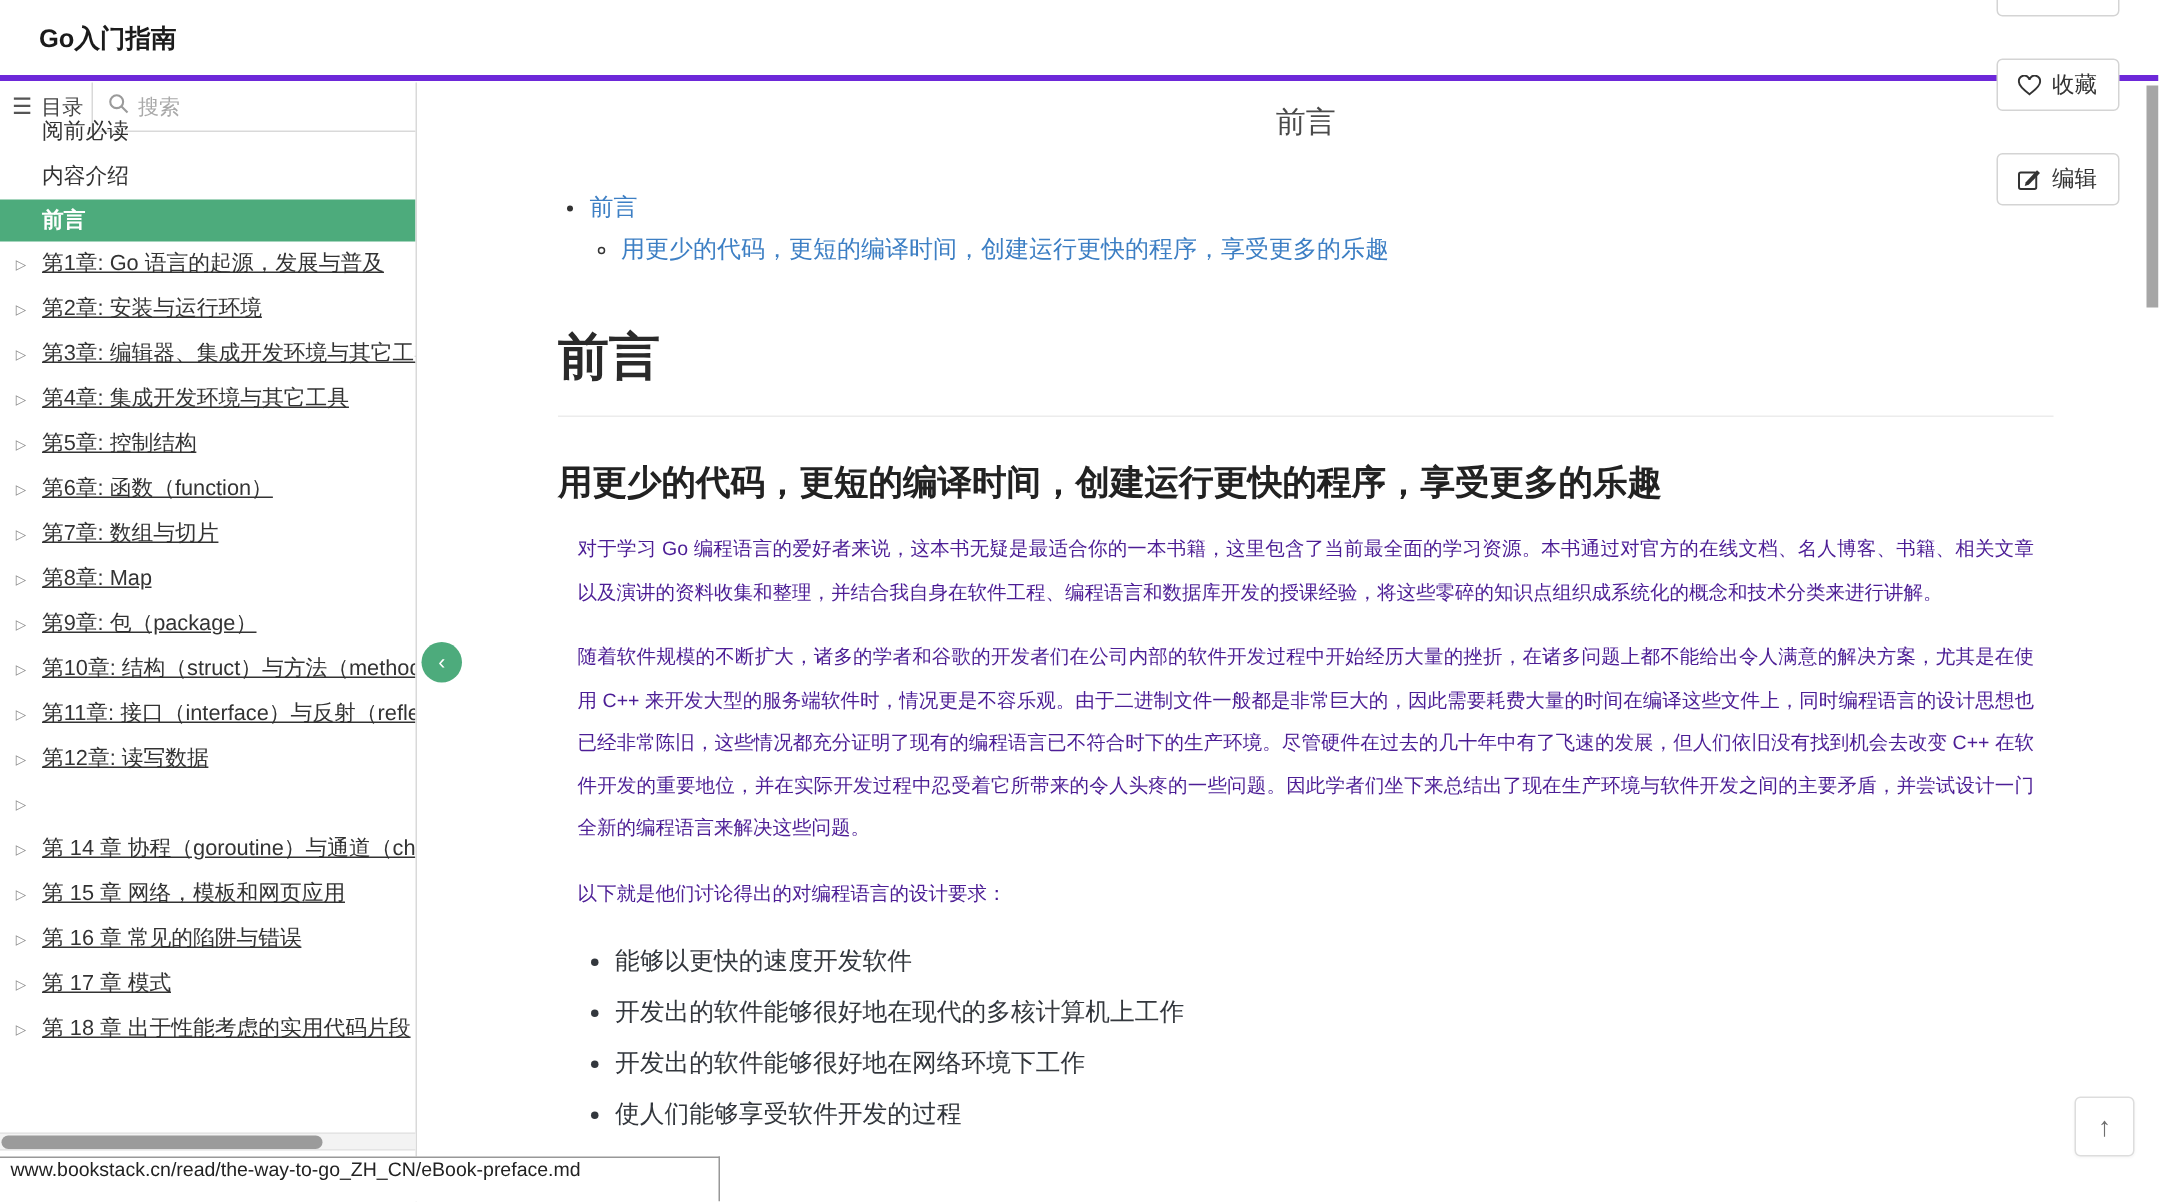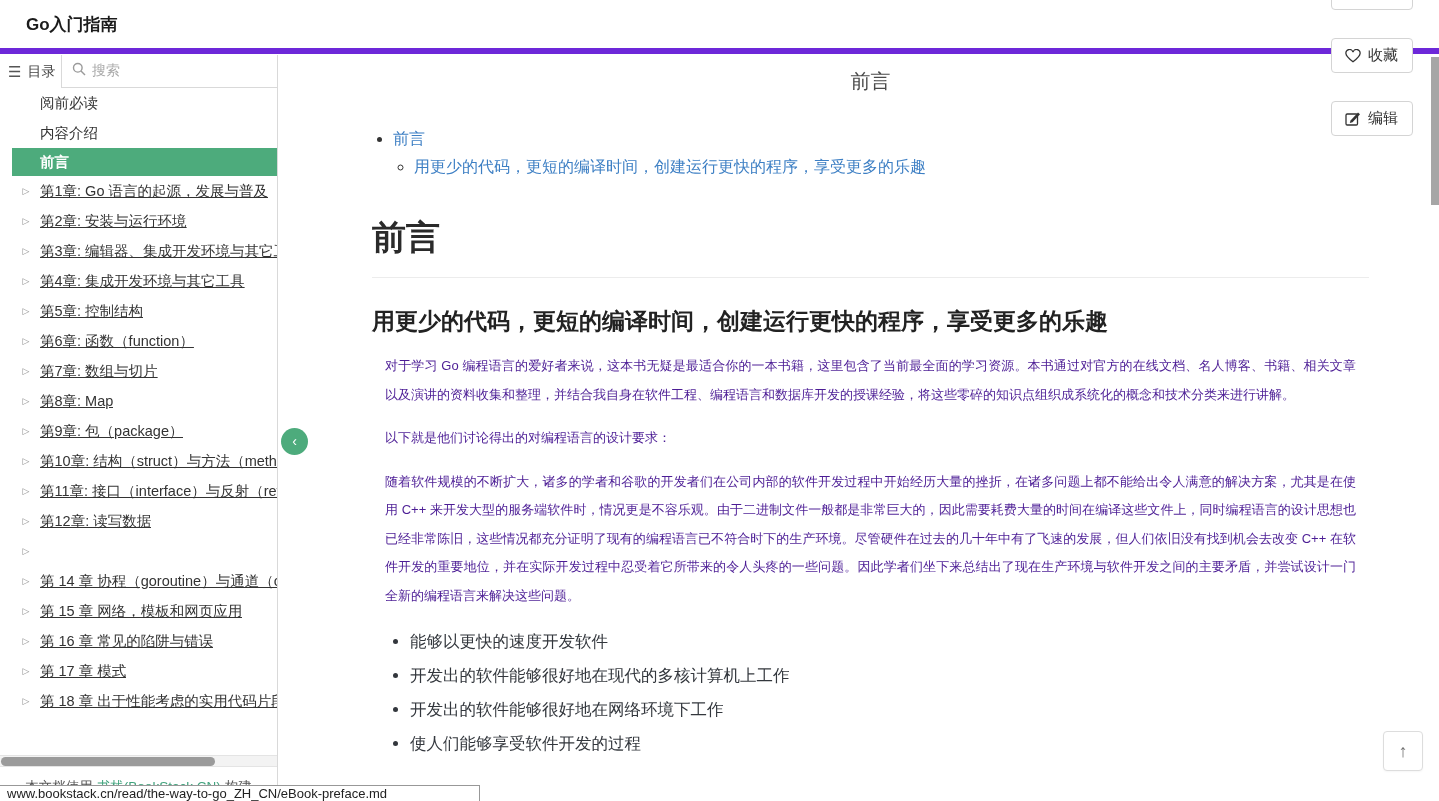--- a/index.html
+++ b/index.html
@@ -5,21 +5,21 @@
   * { margin: 0; padding: 0; box-sizing: border-box; }
   html, body { width: 1439px; height: 801px; overflow: hidden; }
   body {
     font-family: "Liberation Sans", "DejaVu Sans", sans-serif;
     background: #fff; color: #333; position: relative;
   }
 
   
   .top-header {
     position: absolute; top: 0; left: 0; right: 0; height: 54px;
-    background: #fff; border-bottom: 6px solid #6d28d9;
+    background: #fff; border-bottom: 4px solid #6d28d9;
     display: flex; align-items: center; justify-content: space-between;
     padding: 0 26px; z-index: 5;
   }
   .book-title { font-size: 17px; font-weight: bold; color: #1b1b1b; }
   .header-actions { display: flex; gap: 28px; flex-direction: column; }
   .hbtn {
     display: inline-flex; align-items: center; gap: 7px;
     background: #fff; border: 1px solid #d4d4d4; border-radius: 4px;
     padding: 7px 13px; font-size: 15px; color: #333; cursor: pointer;
     font-family: inherit;
@@ -38,25 +38,25 @@
     font-size: 14px; color: #444; background: #fff;
   }
   .hamburger { font-size: 15px; color: #555; line-height: 1; }
   .search-box {
     flex: 1; display: flex; align-items: center; gap: 6px;
     border-bottom: 1px solid #d9d9d9; padding-left: 10px;
   }
   .search-box svg { flex: none; }
   .search-box input {
     border: none; outline: none; font-size: 14px; width: 150px;
-    font-family: Liberation Mono, monospace; color: #333; background: transparent;
+    font-family: Liberation Sans, sans-serif; color: #333; background: transparent;
   }
   .search-box input::placeholder { color: #a9a9a9; }
 
-  .toc-nav { position: absolute; top: 33px; left: 0; right: 0; height: 630px; overflow: hidden; margin-left: 12px; }
+  .toc-nav { position: absolute; top: 18px; left: 0; right: 0; height: 630px; overflow: hidden; }
   .toc-item {
     height: 30px; line-height: 30px; font-size: 14.5px; color: #333;
     padding-left: 28px; white-space: nowrap; overflow: hidden; cursor: pointer;
   }
   .toc-item.chapter { padding-left: 0; display: flex; align-items: center; }
   .tri { width: 28px; text-align: center; font-size: 9px; color: #8f8f8f; flex: none; }
   .chapter .lbl { white-space: nowrap; overflow: hidden; text-decoration: underline; }
   .toc-item.active {
     background: #4dab7c; color: #fff; font-weight: bold; height: 28px; line-height: 28px;
   }
@@ -117,21 +117,21 @@
     background: #a6a6a6; z-index: 6;
   }
   .back-top {
     position: absolute; right: 16px; bottom: 30px; width: 40px; height: 40px;
     background: #fff; border: 1px solid #ddd; border-radius: 4px; cursor: pointer;
     display: flex; align-items: center; justify-content: center; z-index: 6;
     box-shadow: 0 1px 2px rgba(0,0,0,0.04);
   }
   .back-top span { font-size: 18px; font-weight: bold; color: #6f6f6f; }
   .status-bar {
-    position: absolute; left: 0; bottom: 0; height: 16px; width: 480px;
+    position: absolute; left: 0; bottom: 0; height: 30px; width: 480px;
     background: #fff; border: 1px solid #989898; border-left: none; border-bottom: none;
     font-size: 13px; color: #222; line-height: 16px; padding: 0 7px;
     z-index: 7; white-space: nowrap; overflow: hidden;
   }
 </style>
 </head>
 <body>
 
 <header class="top-header">
   <div class="book-title">Go入门指南</div>
@@ -294,22 +294,22 @@
           <a>用更少的代码，更短的编译时间，创建运行更快的程序，享受更多的乐趣</a>
         </li>
       </ul>
     </li>
   </ul>
 
   <h1>前言</h1>
   <h2>用更少的代码，更短的编译时间，创建运行更快的程序，享受更多的乐趣</h2>
 
   <p>对于学习 Go 编程语言的爱好者来说，这本书无疑是最适合你的一本书籍，这里包含了当前最全面的学习资源。本书通过对官方的在线文档、名人博客、书籍、相关文章以及演讲的资料收集和整理，并结合我自身在软件工程、编程语言和数据库开发的授课经验，将这些零碎的知识点组织成系统化的概念和技术分类来进行讲解。</p>
+  <p>随着软件规模的不断扩大，诸多的学者和谷歌的开发者们在公司内部的软件开发过程中开始经历大量的挫折，在诸多问题上都不能给出令人满意的解决方案，尤其是在使用 C++ 来开发大型的服务端软件时，情况更是不容乐观。由于二进制文件一般都是非常巨大的，因此需要耗费大量的时间在编译这些文件上，同时编程语言的设计思想也已经非常陈旧，这些情况都充分证明了现有的编程语言已不符合时下的生产环境。尽管硬件在过去的几十年中有了飞速的发展，但人们依旧没有找到机会去改变 C++ 在软件开发的重要地位，并在实际开发过程中忍受着它所带来的令人头疼的一些问题。因此学者们坐下来总结出了现在生产环境与软件开发之间的主要矛盾，并尝试设计一门全新的编程语言来解决这些问题。</p>
   <p>以下就是他们讨论得出的对编程语言的设计要求：</p>
-  <p>随着软件规模的不断扩大，诸多的学者和谷歌的开发者们在公司内部的软件开发过程中开始经历大量的挫折，在诸多问题上都不能给出令人满意的解决方案，尤其是在使用 C++ 来开发大型的服务端软件时，情况更是不容乐观。由于二进制文件一般都是非常巨大的，因此需要耗费大量的时间在编译这些文件上，同时编程语言的设计思想也已经非常陈旧，这些情况都充分证明了现有的编程语言已不符合时下的生产环境。尽管硬件在过去的几十年中有了飞速的发展，但人们依旧没有找到机会去改变 C++ 在软件开发的重要地位，并在实际开发过程中忍受着它所带来的令人头疼的一些问题。因此学者们坐下来总结出了现在生产环境与软件开发之间的主要矛盾，并尝试设计一门全新的编程语言来解决这些问题。</p>
 
   <ul class="reqs">
     <li>能够以更快的速度开发软件</li>
     <li>开发出的软件能够很好地在现代的多核计算机上工作</li>
     <li>开发出的软件能够很好地在网络环境下工作</li>
     <li>使人们能够享受软件开发的过程</li>
   </ul>
 </main>
 
 <div class="v-scrollbar"></div>

